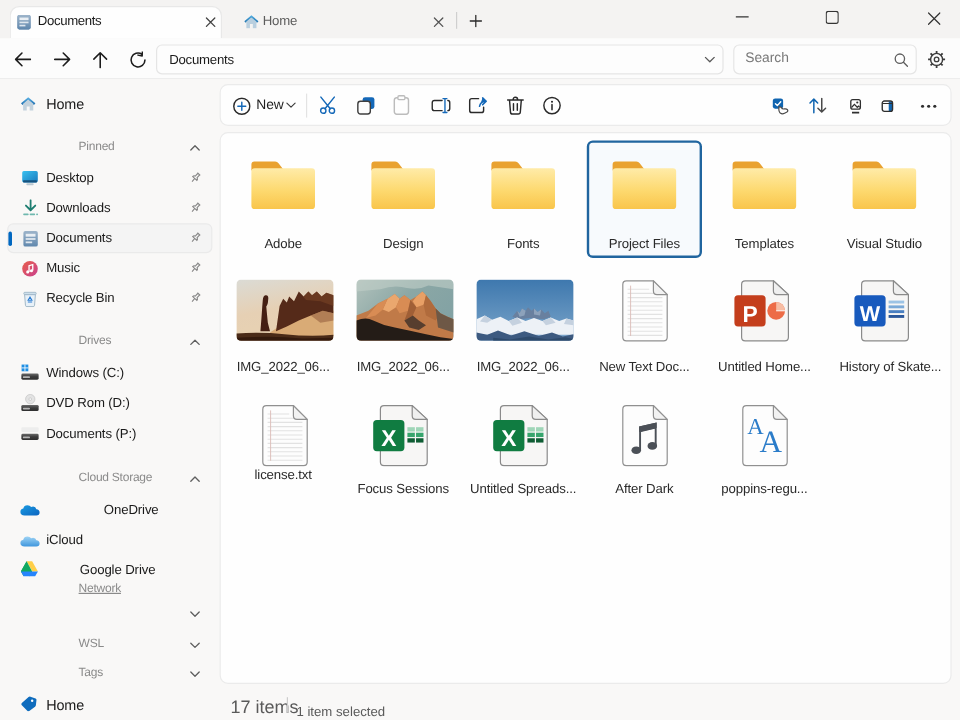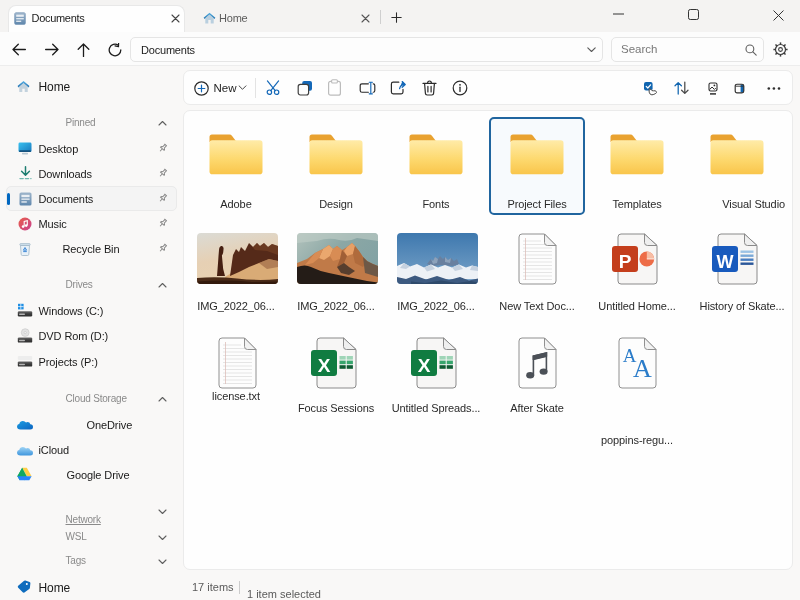--- a/index.html
+++ b/index.html
@@ -193,21 +193,21 @@
       <g transform="rotate(42 5 5)" fill="none" stroke="#878787" stroke-width="0.95">
         <path d="M3.4,1 H6.6 M4,1 V4.2 Q2.6,4.8 2.6,6 H7.4 Q7.4,4.8 6,4.2 V1 M5,6 V9.4"></path>
       </g>
     </svg>
 
 <svg class="abs" style="left:19px;top:242px;" width="12" height="14" viewBox="0 0 12 14">
   <path d="M1.5,3.5 H10.5 L9.8,12.4 Q9.7,13.5 8.6,13.5 H3.4 Q2.3,13.5 2.2,12.4 Z" fill="#e8f1f8" stroke="#9fb6c6" stroke-width="0.8"></path>
   <rect x="0.8" y="1.6" width="10.4" height="1.9" rx="0.9" fill="#cfe0ec" stroke="#9fb6c6" stroke-width="0.7"></rect>
   <path d="M6,5.5 L7.6,8.2 H4.4 Z M4.2,9.6 H7.8" fill="none" stroke="#2d7dd2" stroke-width="0.9"></path>
 </svg>
-<div class="sideitem" style="top:242.5px;margin-left:24px;">Recycle Bin</div>
+<div class="sideitem" style="top:242.5px;">Recycle Bin</div>
 <svg class="abs" style="left:158px;top:243px;" width="10" height="11" viewBox="0 0 10 11">
       <g transform="rotate(42 5 5)" fill="none" stroke="#878787" stroke-width="0.95">
         <path d="M3.4,1 H6.6 M4,1 V4.2 Q2.6,4.8 2.6,6 H7.4 Q7.4,4.8 6,4.2 V1 M5,6 V9.4"></path>
       </g>
     </svg>
 
 <div class="sidehead" style="top:279px;">Drives</div>
 <svg class="abs" style="left:158px;top:282px;" width="9" height="6" viewBox="0 0 9 6">
       <path d="M1,5 L4.5,1.5 L8,5" fill="none" stroke="#5f5f5f" stroke-width="1.1" stroke-linecap="round" stroke-linejoin="round"></path>
     </svg>
@@ -247,21 +247,21 @@
   <rect x="0.8" y="6.4" width="14.4" height="5.2" rx="1.2" fill="url(#sbdrv3)"></rect>
   <rect x="2" y="8.8" width="6" height="1.4" rx="0.7" fill="#e8e8e8" opacity="0.7"></rect>
   <defs>
         <linearGradient id="sbdrv3" x1="0" y1="0" x2="0" y2="1">
     <stop offset="0" stop-color="#6b6b6b"></stop>
           <stop offset="0.5" stop-color="#3c3c3c"></stop>
           <stop offset="1" stop-color="#2e2e2e"></stop>
   </linearGradient>
       </defs>
 </svg>
-<div class="sideitem" style="top:355.5px;">Projects (P:)</div>
+<div class="sideitem" style="top:355.5px;">Documents (P:)</div>
 
 <div class="sidehead" style="top:393px;">Cloud Storage</div>
 <svg class="abs" style="left:158px;top:396px;" width="9" height="6" viewBox="0 0 9 6">
       <path d="M1,5 L4.5,1.5 L8,5" fill="none" stroke="#5f5f5f" stroke-width="1.1" stroke-linecap="round" stroke-linejoin="round"></path>
     </svg>
 
 <svg class="abs" style="left:16px;top:419px;" width="18" height="11" viewBox="0 0 18 11">
   <path d="M4.5,10.5 Q1,10.5 1,7.6 Q1,5.2 3.4,4.8 Q3.9,2 6.9,2 Q8.9,2 10,3.5 Q10.6,3.1 11.6,3.1 Q13.8,3.1 14.3,5.3 Q17,5.5 17,8 Q17,10.5 14.2,10.5 Z" fill="url(#sbod)"></path>
   <defs>
         <linearGradient id="sbod" x1="0" y1="0" x2="1" y2="1">
@@ -284,21 +284,21 @@
 <div class="sideitem" style="top:443.5px;">iCloud</div>
 
 <svg class="abs" style="left:17px;top:467px;" width="15" height="14" viewBox="0 0 15 14">
   <path d="M5.2,0.8 H9.8 L14.6,9.2 H10 Z" fill="#ffcf48"></path>
   <path d="M5.2,0.8 L9.8,9.2 L7.5,13.2 L0.4,9.2 Z" fill="#11a861" fill-rule="evenodd"></path>
   <path d="M5.2,0.8 L0.4,9.2 L2.7,13.2 L7.4,9.2 Z" fill="#11a861"></path>
   <path d="M0.4,9.2 H14.6 L12.3,13.2 H2.7 Z" fill="#2684fc"></path>
 </svg>
 <div class="sideitem" style="top:468.5px;margin-left:28px;">Google Drive</div>
 
-<div class="sidehead" style="top:514px;text-decoration:underline;">Network</div>
+<div class="sidehead" style="top:485px;text-decoration:underline;">Network</div>
 <svg class="abs" style="left:158px;top:509px;" width="9" height="6" viewBox="0 0 9 6">
       <path d="M1,1 L4.5,4.5 L8,1" fill="none" stroke="#5f5f5f" stroke-width="1.1" stroke-linecap="round" stroke-linejoin="round"></path>
     </svg>
 <div class="sidehead" style="top:531px;">WSL</div>
 <svg class="abs" style="left:158px;top:535px;" width="9" height="6" viewBox="0 0 9 6">
       <path d="M1,1 L4.5,4.5 L8,1" fill="none" stroke="#5f5f5f" stroke-width="1.1" stroke-linecap="round" stroke-linejoin="round"></path>
     </svg>
 <div class="sidehead" style="top:555px;">Tags</div>
 <svg class="abs" style="left:158px;top:559px;" width="9" height="6" viewBox="0 0 9 6">
       <path d="M1,1 L4.5,4.5 L8,1" fill="none" stroke="#5f5f5f" stroke-width="1.1" stroke-linecap="round" stroke-linejoin="round"></path>
@@ -422,21 +422,21 @@
 <svg class="abs" style="left:609.5px;top:134px;" width="54" height="41" viewBox="0 0 54 41">
   <path d="M0.5,8 V3.1 Q0.5,0.6 3,0.6 H20.3 Q22.1,0.6 23.1,2 L27.3,7.4 Z" fill="#e9a230"></path>
   <rect x="0.5" y="6.2" width="53" height="34" rx="2.8" fill="url(#fg1)"></rect>
 </svg>
 <div class="lbl" style="left:589px;top:198px;">Templates</div>
 
 <svg class="abs" style="left:709.5px;top:134px;" width="54" height="41" viewBox="0 0 54 41">
   <path d="M0.5,8 V3.1 Q0.5,0.6 3,0.6 H20.3 Q22.1,0.6 23.1,2 L27.3,7.4 Z" fill="#e9a230"></path>
   <rect x="0.5" y="6.2" width="53" height="34" rx="2.8" fill="url(#fg1)"></rect>
 </svg>
-<div class="lbl" style="left:689px;top:198px;text-align:right;">Visual Studio</div>
+<div class="lbl" style="left:689px;top:198px;">Visual Studio</div>
 
 <svg class="abs" style="left:197px;top:233px;" width="81" height="51" viewBox="0 0 81 51">
   <defs>
     <clipPath id="c1">
           <rect width="81" height="51" rx="4"></rect>
         </clipPath>
     <linearGradient id="sky1" x1="0" y1="0" x2="0.3" y2="1">
       <stop offset="0" stop-color="#dbdbd5"></stop>
           <stop offset="0.55" stop-color="#e6d0b4"></stop>
           <stop offset="1" stop-color="#e8d2b2"></stop>
@@ -608,27 +608,27 @@
 <svg class="abs" style="left:518px;top:337px;" width="39" height="52" viewBox="0 0 39 52">
   <path d="M1,4 Q1,1 4,1 H26.5 L38,12.5 V48 Q38,51 35,51 H4 Q1,51 1,48 Z" fill="#fdfdfd" stroke="#909090" stroke-width="1"></path>
   <path d="M26.5,1 L38,12.5 H29.5 Q26.5,12.5 26.5,9.5 Z" fill="#f2f2f2" stroke="#909090" stroke-width="1" stroke-linejoin="round"></path>
   <g fill="#4b5057">
     <ellipse cx="12.2" cy="38.2" rx="4" ry="3.2"></ellipse>
     <ellipse cx="25.6" cy="34.6" rx="4" ry="3.2"></ellipse>
     <path d="M14.6,38.2 V18.4 L29.2,15 V34.6 H27.6 V20.2 L16.2,22.9 V38.2 Z"></path>
     <path d="M14.6,18.4 L29.2,15 V19.6 L14.6,23 Z"></path>
   </g>
 </svg>
-<div class="lbl" style="left:489px;top:402px;">After Skate</div>
+<div class="lbl" style="left:489px;top:402px;">After Dark</div>
 
 <svg class="abs" style="left:618px;top:337px;" width="39" height="52" viewBox="0 0 39 52">
   <path d="M1,4 Q1,1 4,1 H26.5 L38,12.5 V48 Q38,51 35,51 H4 Q1,51 1,48 Z" fill="#fdfdfd" stroke="#909090" stroke-width="1"></path>
   <path d="M26.5,1 L38,12.5 H29.5 Q26.5,12.5 26.5,9.5 Z" fill="#f2f2f2" stroke="#909090" stroke-width="1" stroke-linejoin="round"></path>
   <text x="11.6" y="25" text-anchor="middle" font-family="Liberation Serif,serif" font-size="19" fill="#2b7cc9">A</text>
   <text x="24.3" y="39.5" text-anchor="middle" font-family="Liberation Serif,serif" font-size="26" fill="#2b7cc9">A</text>
 </svg>
-<div class="lbl" style="left:589px;top:402px;margin-top:32px;">poppins-regu...</div>
-
-<div class="abs" style="left:192px;top:581px;font-size:11px;color:#5a5a5a;">17 items</div>
+<div class="lbl" style="left:589px;top:402px;">poppins-regu...</div>
+
+<div class="abs" style="left:192px;top:581px;font-size:15px;color:#5a5a5a;">17 items</div>
 <div class="abs" style="left:239px;top:581px;width:1px;height:13px;background:#cccccc;"></div>
 <div class="abs" style="left:247px;top:588px;font-size:11px;color:#5a5a5a;">1 item selected</div>
 
 </div>
 
 </body></html>

